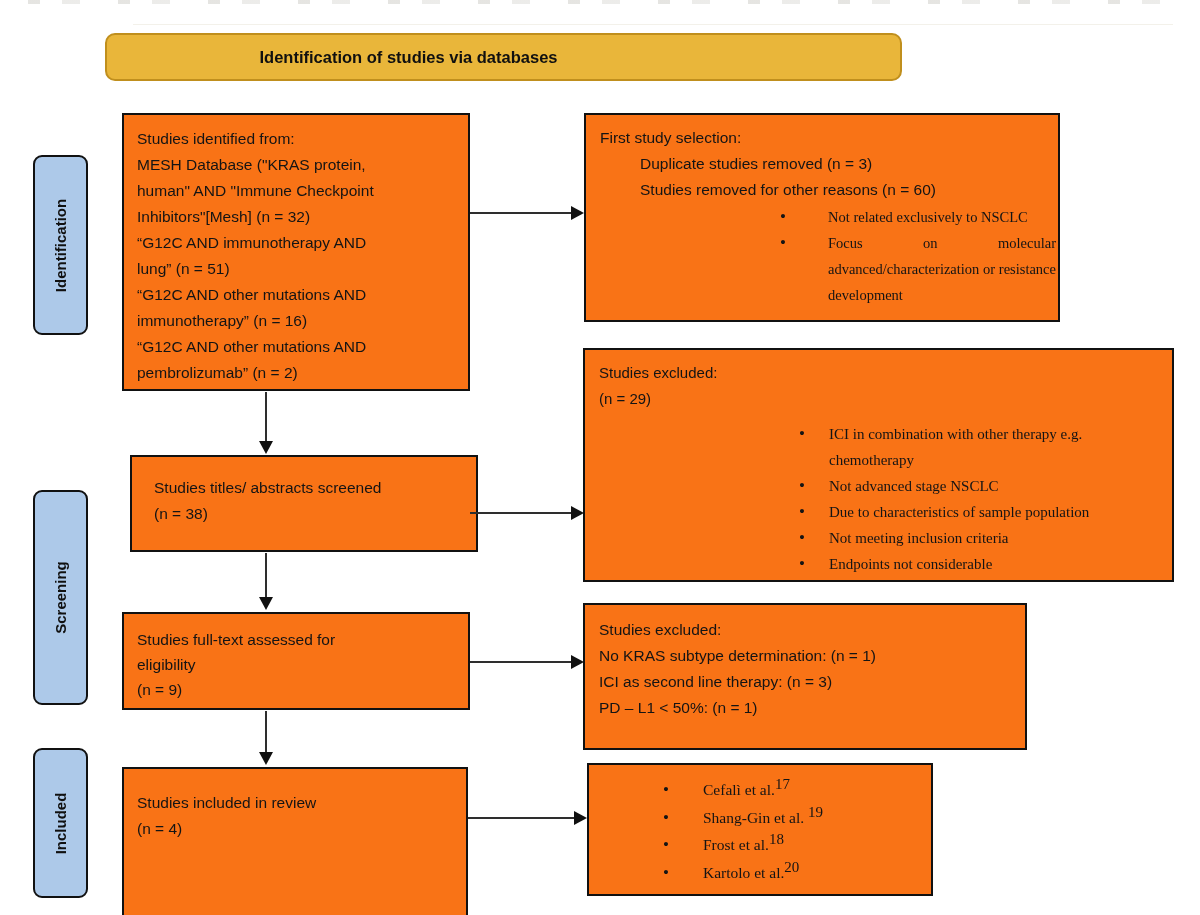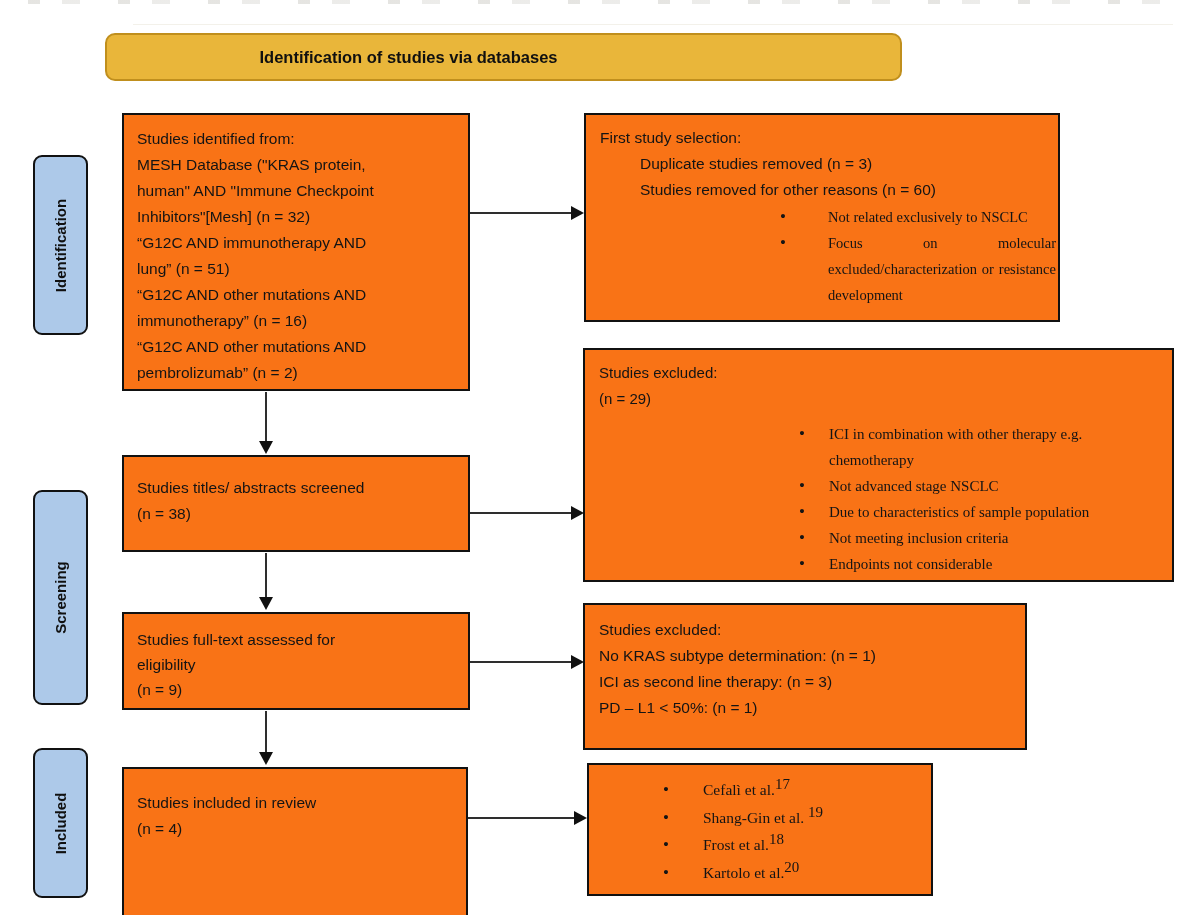--- a/index.html
+++ b/index.html
@@ -56,21 +56,21 @@
   .box {
     position: absolute;
     background: #f97316;
     border: 2px solid #111111;
     font-size: 15.5px;
     line-height: 26px;
   }
   .pre { white-space: pre-line; }
 
   .box-identified { left: 122px; top: 113px; width: 348px; height: 278px; padding: 11px 13px; }
-  .box-screened   { left: 122px; top: 455px; width: 348px; height: 97px;  padding: 18px 13px; }
+  .box-screened   { left: 130px; top: 455px; width: 348px; height: 97px;  padding: 18px 22px; }
   .box-fulltext   { left: 122px; top: 612px; width: 348px; height: 98px;  padding: 13px 13px; line-height: 25px; }
   .box-included   { left: 122px; top: 767px; width: 346px; height: 153px; padding: 21px 13px; }
 
   .rbox-first     { left: 584px; top: 113px; width: 476px; height: 209px; padding: 10px 14px; }
   .rbox-excl-scr  { left: 583px; top: 348px; width: 591px; height: 234px; padding: 10px 14px; font-size: 15px; }
   .rbox-excl-elig { left: 583px; top: 603px; width: 444px; height: 147px; padding: 12px 14px; }
   .rbox-cites     { left: 587px; top: 763px; width: 346px; height: 133px; padding: 11px 14px; line-height: 27.5px; }
 
   ul.plain-list { list-style: none; }
   ul.plain-list li { padding-left: 40px; }
@@ -143,21 +143,21 @@
 pembrolizumab” (n = 2)</div>
 
   <div class="box rbox-first">
     <div class="pre">First study selection:</div>
     <ul class="plain-list">
         <li>Duplicate studies removed (n = 3)</li>
         <li>Studies removed for other reasons (n = 60)</li>
       </ul>
     <ul class="bullet-list">
         <li>Not related exclusively to NSCLC</li>
-        <li>Focus on molecular excluded/characterization or resistance development</li>
+        <li>Focus on molecular advanced/characterization or resistance development</li>
       </ul>
   </div>
 
   <div class="box box-screened pre">Studies titles/ abstracts screened
 (n = 38)</div>
 
   <div class="box rbox-excl-scr">
     <div class="pre">Studies excluded:
 (n = 29)</div>
     <ul class="bullet-list">

